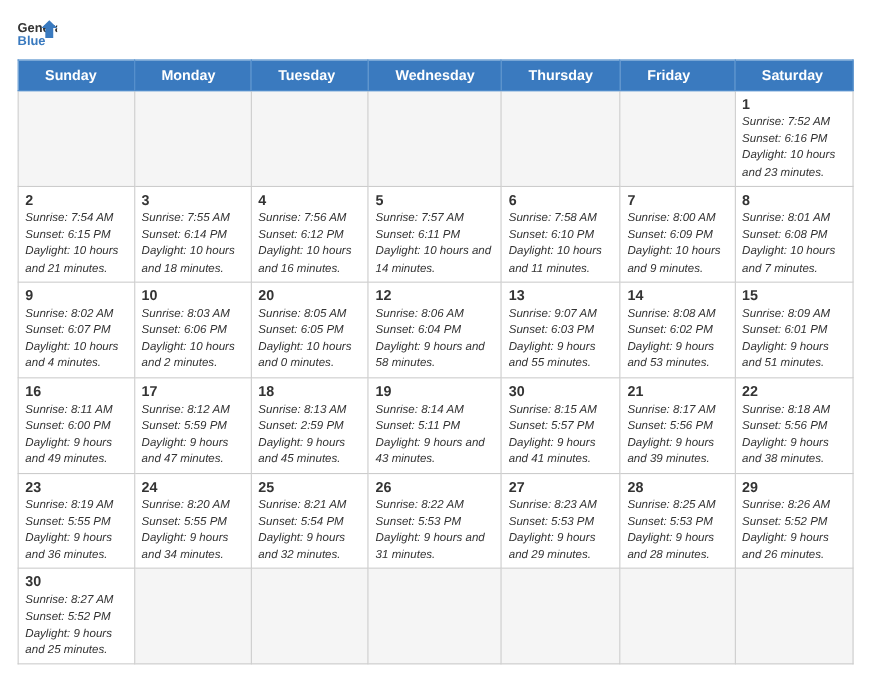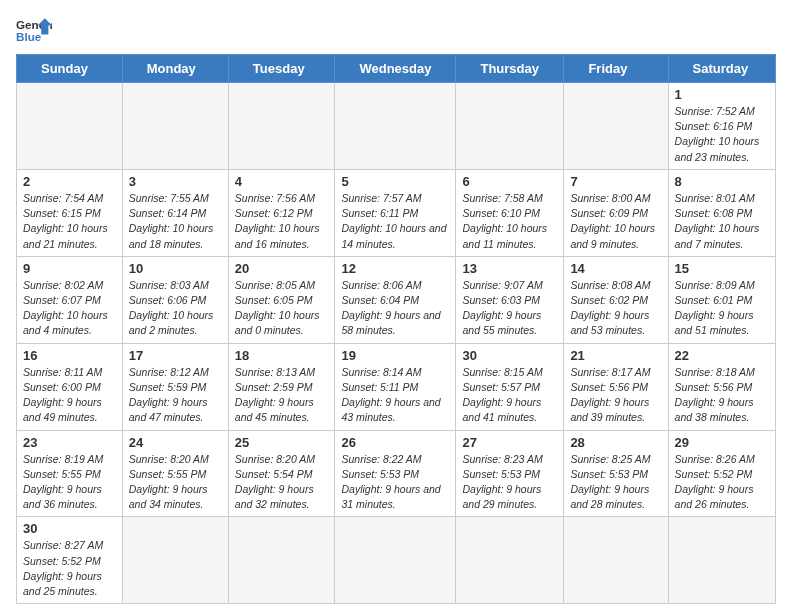--- a/index.html
+++ b/index.html
@@ -265,21 +265,21 @@
 Daylight: 9 hours and 36 minutes.</div>
         </td>
         <td>
           <span class="day-number">24</span>
           <div class="day-info">Sunrise: 8:20 AM
 Sunset: 5:55 PM
 Daylight: 9 hours and 34 minutes.</div>
         </td>
         <td>
           <span class="day-number">25</span>
-          <div class="day-info">Sunrise: 8:20 AM
+          <div class="day-info">Sunrise: 8:21 AM
 Sunset: 5:54 PM
 Daylight: 9 hours and 32 minutes.</div>
         </td>
         <td>
           <span class="day-number">26</span>
           <div class="day-info">Sunrise: 8:22 AM
 Sunset: 5:53 PM
 Daylight: 9 hours and 31 minutes.</div>
         </td>
         <td>

